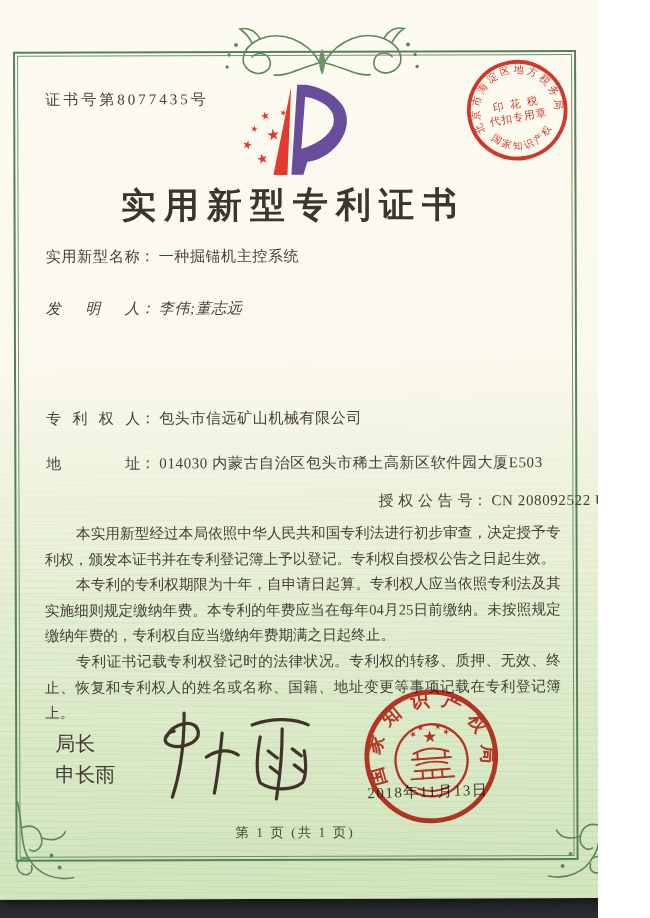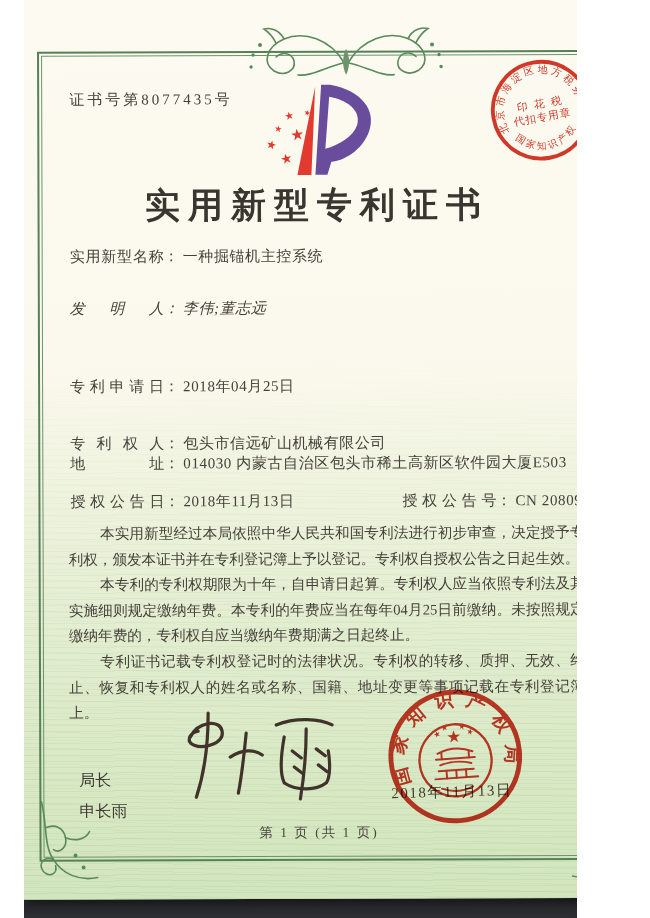--- a/index.html
+++ b/index.html
@@ -1,18 +1,18 @@
 <!DOCTYPE html>
 <html><head>
 <meta charset="utf-8">
 <style>
   html,body{margin:0;padding:0;}
   body{font-family:"Liberation Serif","DejaVu Serif",serif;}
-  .photo{position:relative;width:553px;height:918px;overflow:hidden;
-    background:linear-gradient(180deg,#4d5058 0%,#43464e 55%,#34373d 88%,#1d1f22 96%,#2c2e33 100%);margin-left:24px;}
+  .photo{position:relative;width:598px;height:918px;overflow:hidden;
+    background:linear-gradient(180deg,#4d5058 0%,#43464e 55%,#34373d 88%,#1d1f22 96%,#2c2e33 100%);}
   .sheet{position:absolute;left:-2px;top:-3px;width:627px;height:902px;
     transform:rotate(-0.18deg);transform-origin:40% 40%;
     background:linear-gradient(178deg,#fdfbf1 0%,#fbf9ed 40%,#f2f4e2 62%,#e9f0d8 82%,#e3edd2 100%);
     box-shadow:4px 4px 10px rgba(0,0,0,.45);}
   .tint{position:absolute;inset:0;pointer-events:none;
     background:linear-gradient(180deg,rgba(210,230,190,0) 42%,rgba(205,228,183,.35) 70%,rgba(198,224,175,.6) 100%);}
   .waves{position:absolute;inset:0;pointer-events:none;opacity:.5;
     background:
      repeating-linear-gradient(0deg,rgba(116,165,106,.22) 0 1px,transparent 1px 6px),
      repeating-linear-gradient(2deg,rgba(116,165,106,.14) 0 1px,transparent 1px 8px);
@@ -26,21 +26,21 @@
   .title{position:absolute;left:16px;top:185px;width:559px;text-align:center;
     font-size:35px;font-weight:600;letter-spacing:8px;color:#39352f;}
   .f-row{position:absolute;left:48px;font-size:15px;color:#46413b;white-space:nowrap;}
   .f-label{display:inline-block;width:94px;text-align:justify;text-align-last:justify;}
   .f-colon{display:inline-block;margin-right:4px;}
   .f-value{letter-spacing:.6px;}
   .grant-right{position:absolute;left:332px;top:0;}
   .body{position:absolute;left:46px;top:524px;width:516px;font-size:14.6px;
     line-height:25.6px;color:#443f38;text-align:justify;}
   .body p{margin:0;text-indent:2.15em;}
-  .director{position:absolute;left:56px;top:767px;font-size:16px;color:#3e3933;line-height:31px;}
+  .director{position:absolute;left:56px;top:731px;font-size:20px;color:#3e3933;line-height:31px;}
   .sig{position:absolute;left:145px;top:710px;}
   .sig path{stroke:#42332a;stroke-width:3.2;fill:none;stroke-linecap:round;stroke-linejoin:round;}
   .seal{position:absolute;mix-blend-mode:multiply;}
   .seal-red{stroke:#d23a2b;fill:none;}
   .seal text{fill:#d23a2b;font-family:"Liberation Serif","DejaVu Serif",serif;}
   .seal-date{position:absolute;left:368px;top:786px;font-size:15px;letter-spacing:1.5px;
     color:#514238;mix-blend-mode:multiply;transform:rotate(-1.5deg);}
   .footer{position:absolute;left:16px;top:827px;width:559px;text-align:center;
     font-size:13.5px;color:#4a453e;letter-spacing:2px;}
   .logo{position:absolute;left:240px;top:86px;}
@@ -101,33 +101,27 @@
     </svg>
 
     <div class="title">实用新型专利证书</div>
 
     <div class="f-row" style="top:250px;">
       <span class="f-label">实用新型名称</span><span class="f-colon">：</span><span class="f-value">一种掘锚机主控系统</span>
     </div>
     <div class="f-row" style="top:302px;font-style:italic;">
       <span class="f-label">发明人</span><span class="f-colon">：</span><span class="f-value">李伟;董志远</span>
     </div>
-    <div class="f-row" style="top:380px;">
-      <span class="f-label">专利申请日</span><span class="f-colon">：</span><span class="f-value">2018年04月25日</span>
-    </div>
-    <div class="f-row" style="top:437px;">
+    <div class="f-row" style="top:412px;">
       <span class="f-label">专利权人</span><span class="f-colon">：</span><span class="f-value">包头市信远矿山机械有限公司</span>
     </div>
     <div class="f-row" style="top:457px;">
       <span class="f-label">地址</span><span class="f-colon">：</span><span class="f-value">014030 内蒙古自治区包头市稀土高新区软件园大厦E503</span>
     </div>
     <div class="f-row" style="top:495px;width:520px;">
-      <span>
-        <span class="f-label">授权公告日</span><span class="f-colon">：</span><span class="f-value">2018年11月13日</span>
-      </span>
       <span class="grant-right">
         <span class="f-label">授权公告号</span><span class="f-colon">：</span><span class="f-value">CN 208092522 U</span>
       </span>
     </div>
 
     <div class="body">
       <p>本实用新型经过本局依照中华人民共和国专利法进行初步审查，决定授予专利权，颁发本证书并在专利登记簿上予以登记。专利权自授权公告之日起生效。</p>
       <p>本专利的专利权期限为十年，自申请日起算。专利权人应当依照专利法及其实施细则规定缴纳年费。本专利的年费应当在每年04月25日前缴纳。未按照规定缴纳年费的，专利权自应当缴纳年费期满之日起终止。</p>
       <p>专利证书记载专利权登记时的法律状况。专利权的转移、质押、无效、终止、恢复和专利权人的姓名或名称、国籍、地址变更等事项记载在专利登记簿上。</p>
     </div>

